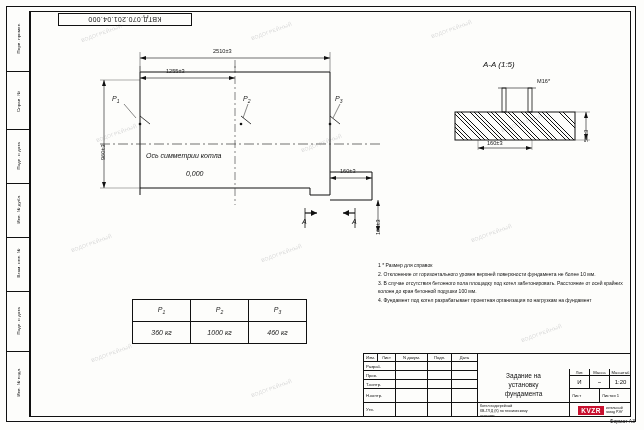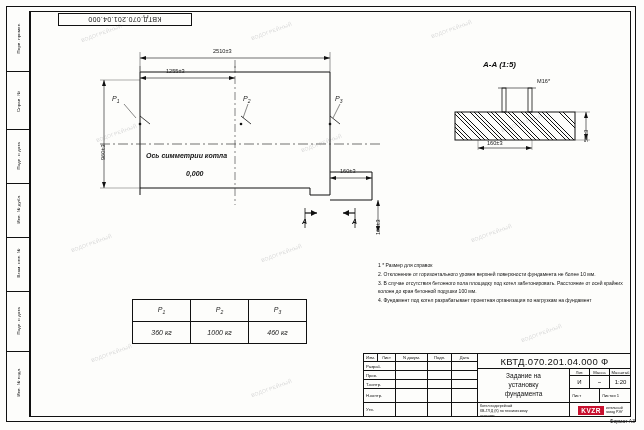--- a/index.html
+++ b/index.html
@@ -59,21 +59,21 @@
     text-align: center;
     letter-spacing: 0.2px;
   }
   
   .lbl {
     position: absolute;
     white-space: nowrap;
     font-size: 6px;
     color: #111;
   }
-  .lbl-it { font-style: italic; font-weight: bold; }
+  .lbl-it { font-style: italic; }
   
   .wm {
     position: absolute;
     font-size: 5px;
     color: #d8d8d8;
     transform: rotate(-20deg);
     white-space: nowrap;
     pointer-events: none;
     letter-spacing: 0.4px;
   }
@@ -407,21 +407,20 @@
     <div class="cell b-r b-b" style="left:0;top:35px;width:32px;height:14px;padding-left:2px;line-height:14px;">Н.контр.</div>
     <div class="cell b-r b-b" style="left:32px;top:35px;width:32px;height:14px;"></div>
     <div class="cell b-r b-b" style="left:64px;top:35px;width:24px;height:14px;"></div>
     <div class="cell b-r b-b" style="left:88px;top:35px;width:26px;height:14px;"></div>
 
     <div class="cell b-r" style="left:0;top:49px;width:32px;height:14px;padding-left:2px;line-height:14px;">Утв.</div>
     <div class="cell b-r" style="left:32px;top:49px;width:32px;height:14px;"></div>
     <div class="cell b-r" style="left:64px;top:49px;width:24px;height:14px;"></div>
     <div class="cell b-r" style="left:88px;top:49px;width:26px;height:14px;"></div>
 
-    <div class="cell b-b code-cell" style="left:114px;top:0;width:153px;height:15px;line-height:15px;">КВТД.070.201.04.000   Ф</div>
 
     <div class="cell b-r b-b title-cell" style="left:114px;top:15px;width:92px;height:34px;padding-top:3px;">
       <div>Задание на</div>
       <div>установку</div>
       <div>фундамента</div>
     </div>
 
     <div class="cell b-r b-b" style="left:206px;top:15px;width:20px;height:7px;text-align:center;line-height:7px;">Лит.</div>
     <div class="cell b-r b-b" style="left:226px;top:15px;width:20px;height:7px;text-align:center;line-height:7px;">Масса</div>
     <div class="cell b-b" style="left:246px;top:15px;width:21px;height:7px;text-align:center;line-height:7px;">Масштаб</div>

